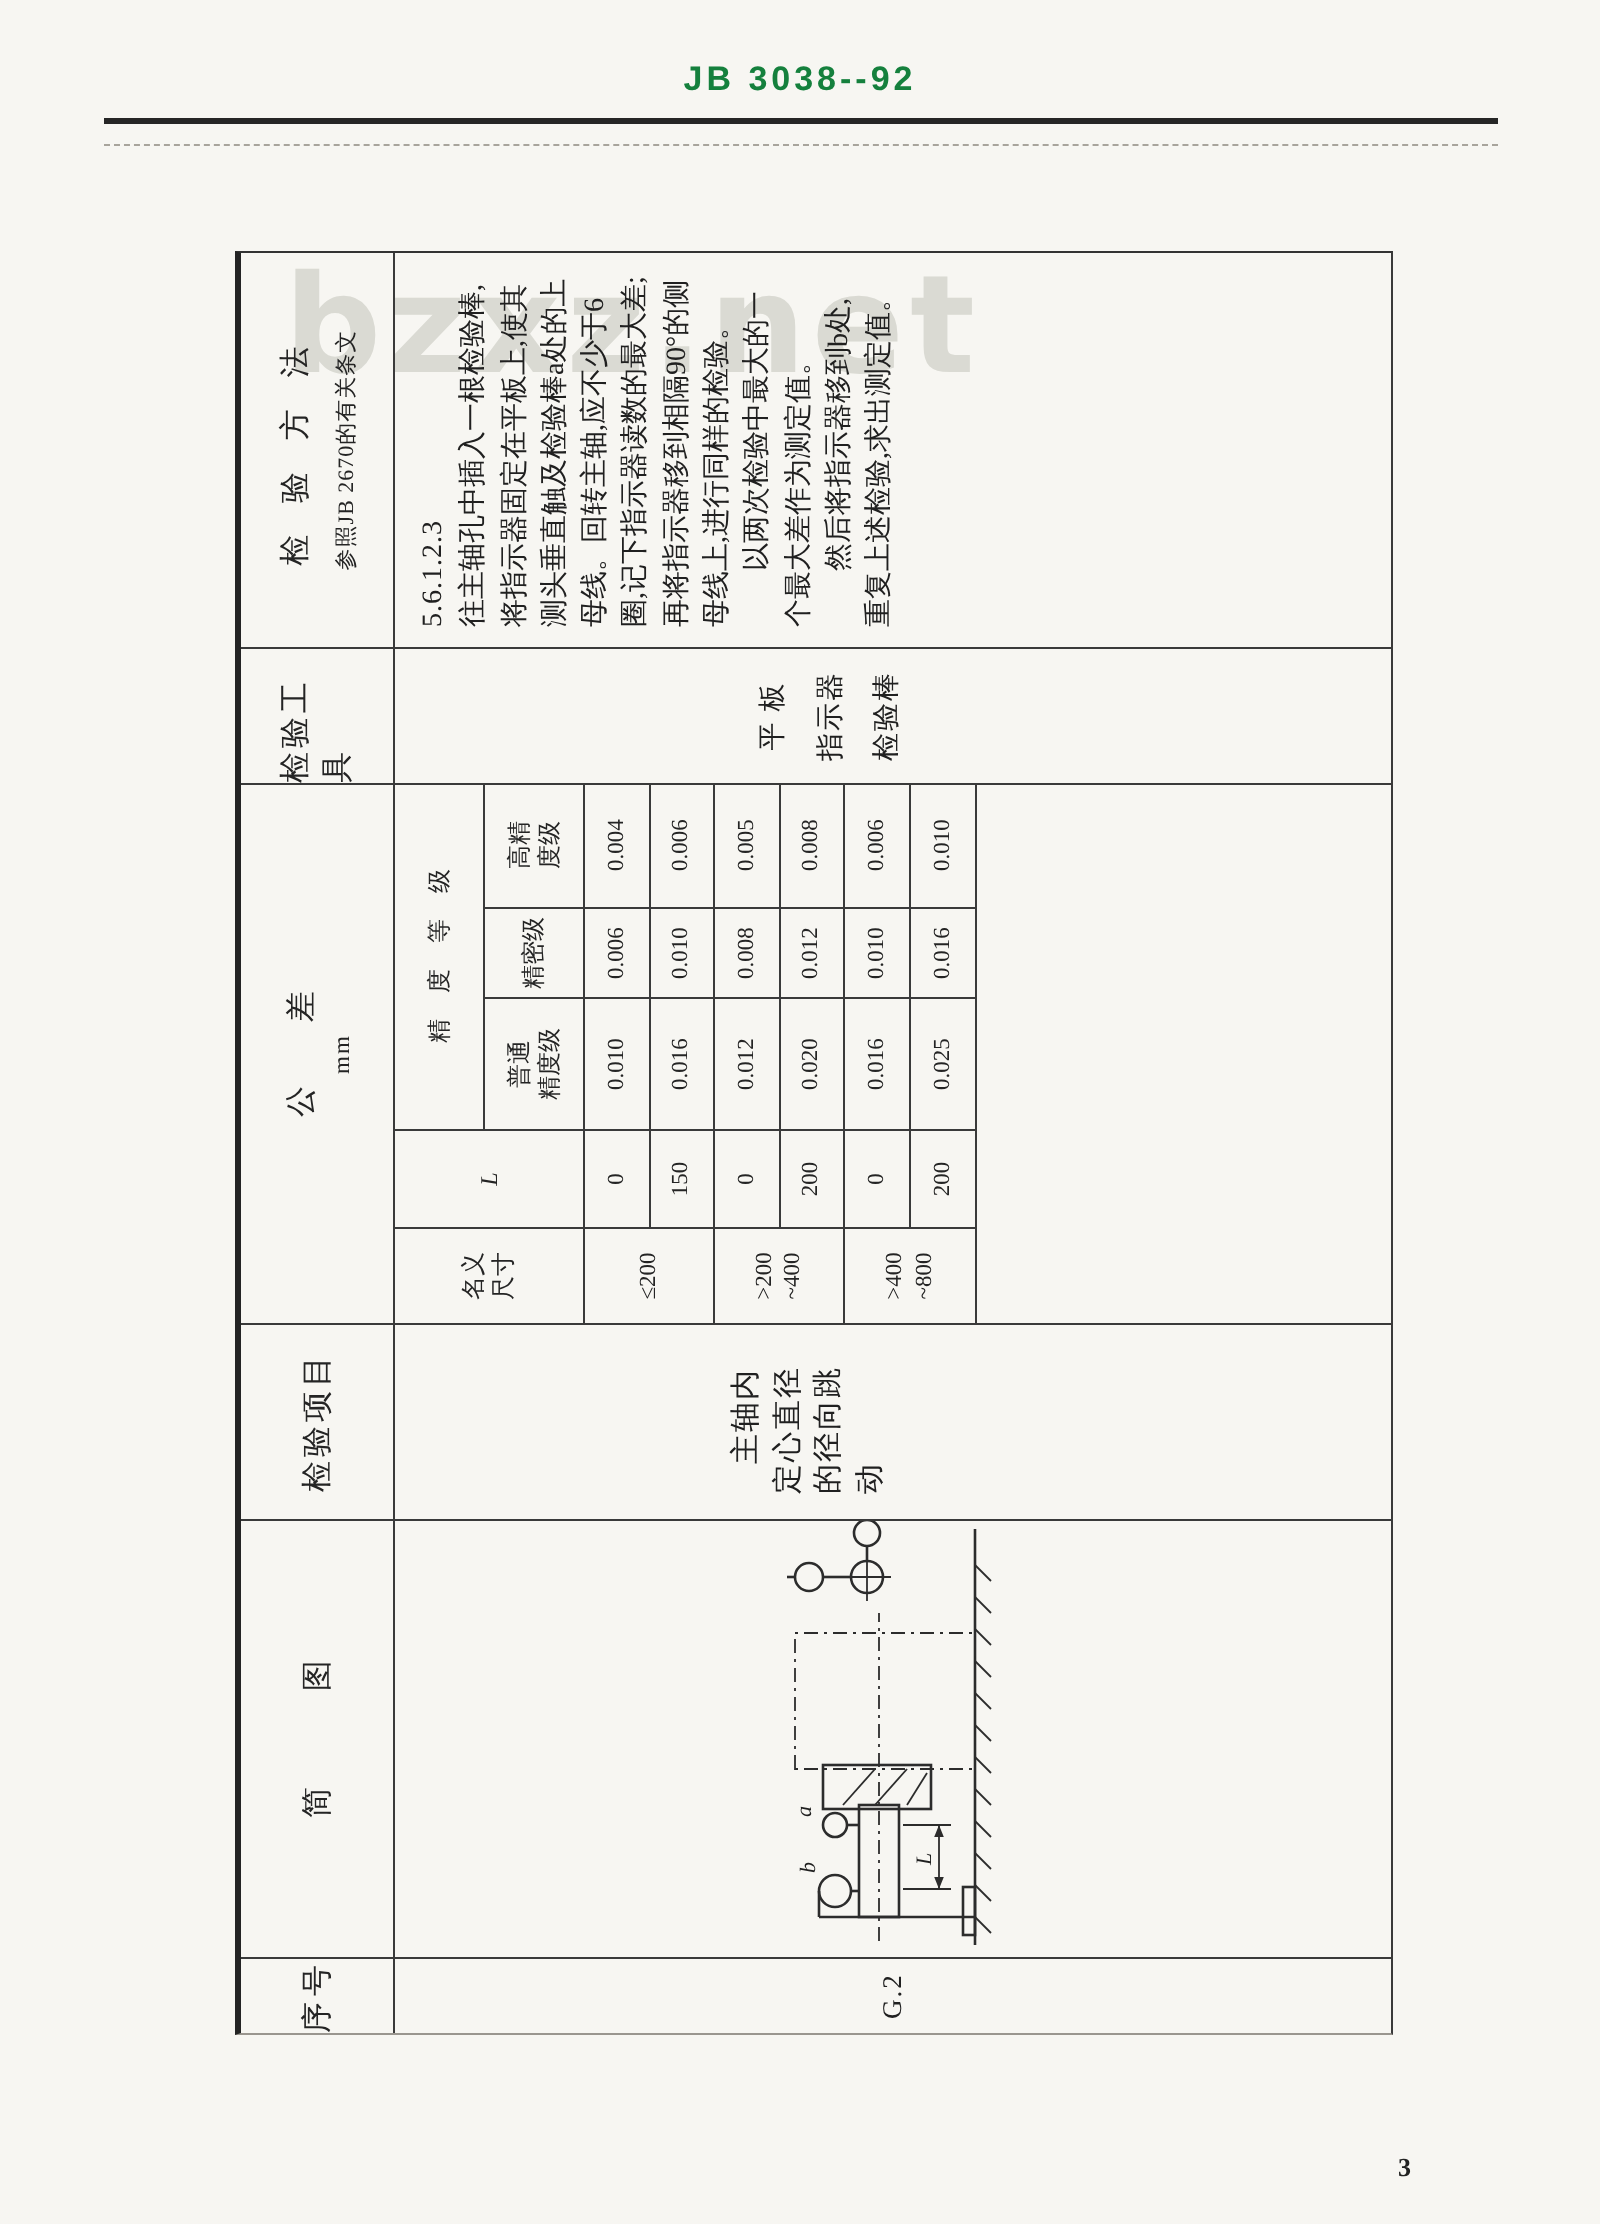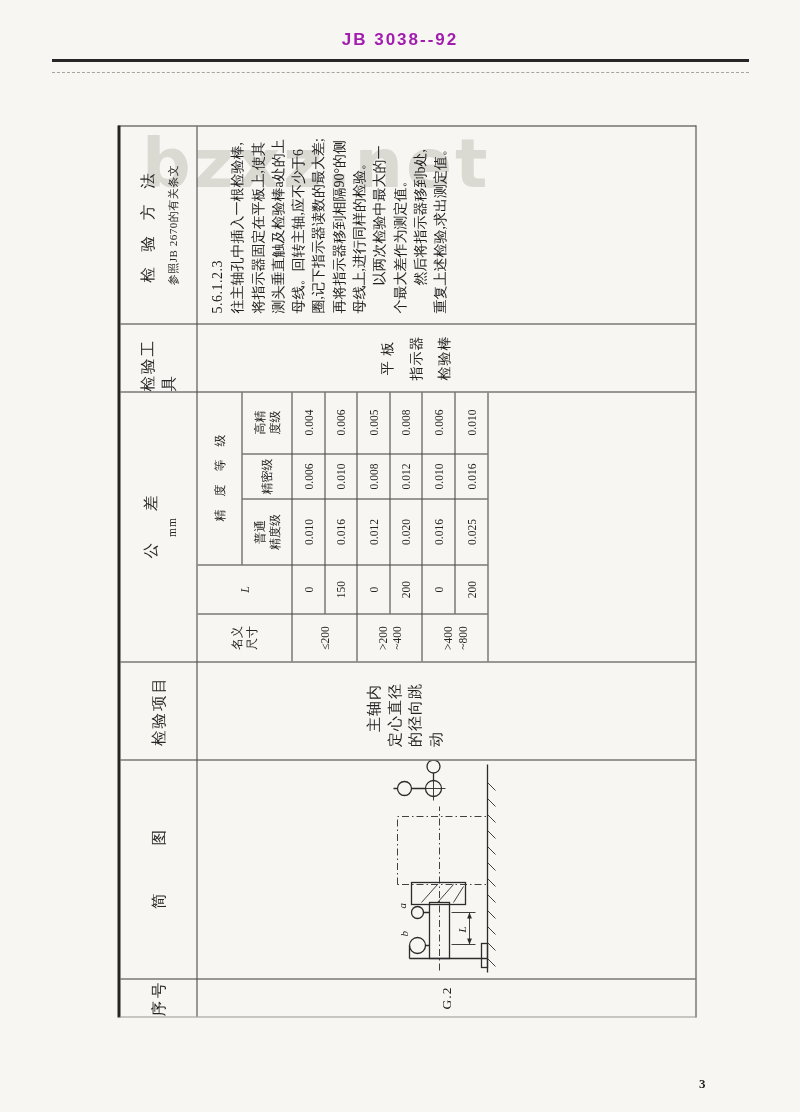--- a/index.html
+++ b/index.html
@@ -5,21 +5,21 @@
   html,body{margin:0;padding:0;}
   body{
     width:800px;height:1112px;position:relative;overflow:hidden;
     background:#f7f6f2;
     font-family:"Liberation Serif",serif;color:#202020;
   }
   
   .doc-code{
     position:absolute;top:30px;left:0;width:800px;text-align:center;
     font-family:"Liberation Sans",sans-serif;font-weight:bold;
-    font-size:17px;letter-spacing:2px;color:#a21caf;z-index:3;
+    font-size:17px;letter-spacing:2px;color:#15803d;z-index:3;
   }
   .rule-1{position:absolute;top:59px;left:52px;width:697px;height:3px;background:#262626;z-index:3;}
   .rule-2{position:absolute;top:72px;left:52px;width:697px;border-top:1px dashed #a8a49c;z-index:3;}
   .page-num{position:absolute;top:1076px;left:699px;font-size:13px;font-weight:bold;color:#222;z-index:3;}
   .watermark{
     position:absolute;top:124px;left:142px;z-index:1;
     font-family:"DejaVu Sans",sans-serif;font-weight:bold;font-style:normal;
     font-size:68px;letter-spacing:3px;color:#dadad3;user-select:none;white-space:nowrap;
   }
   

